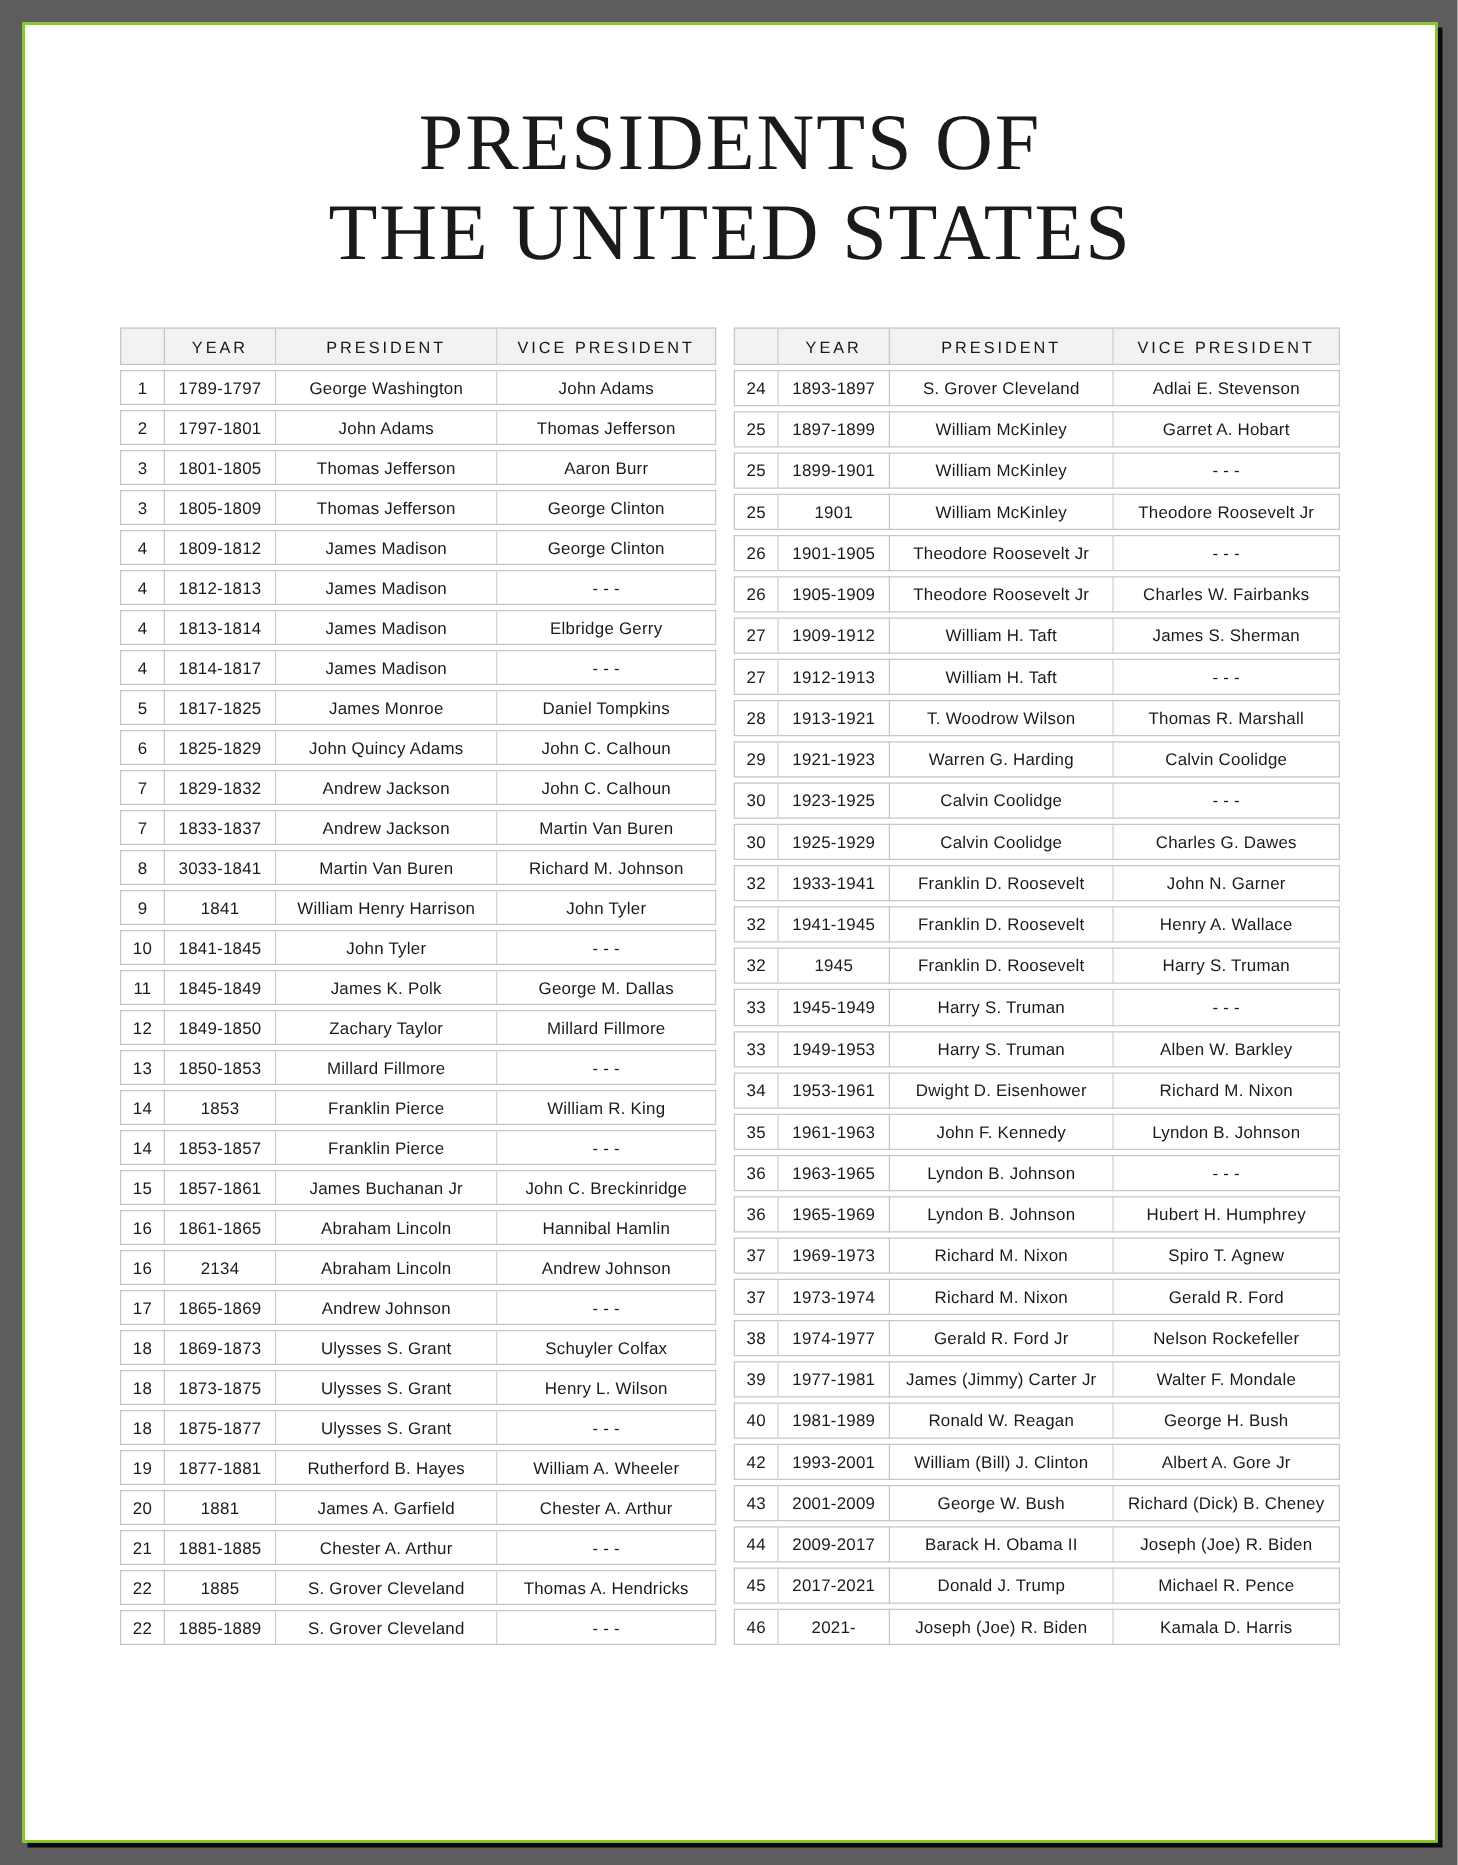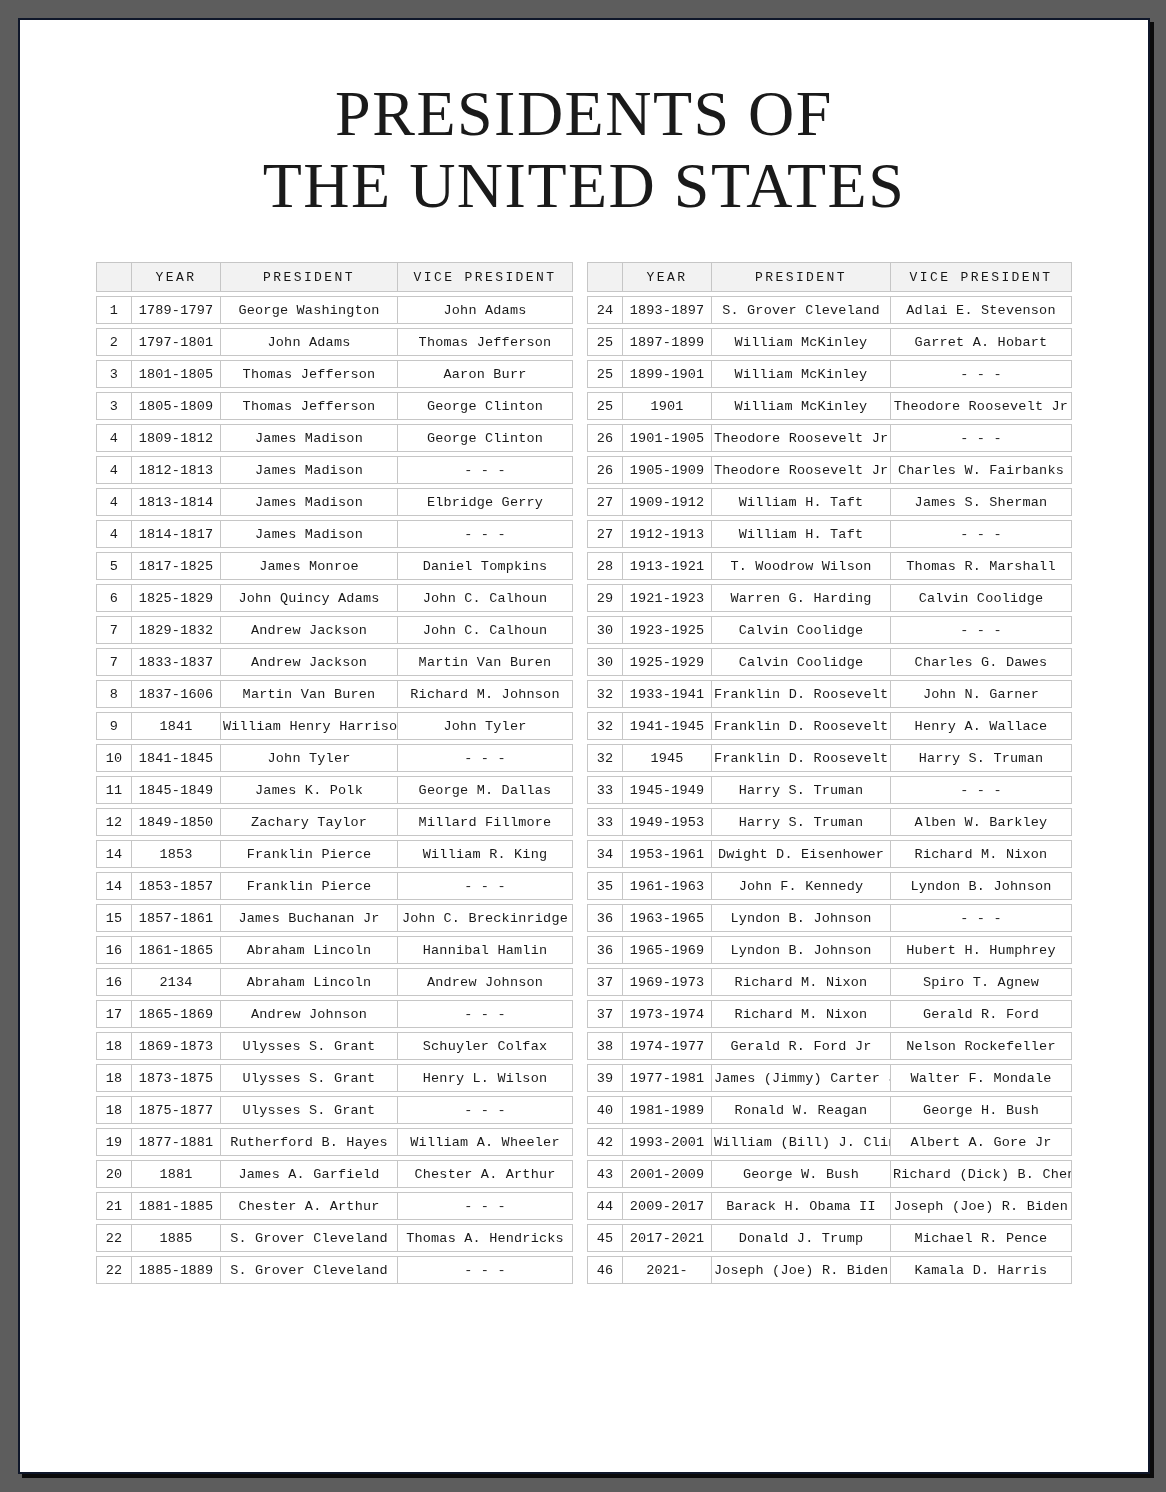--- a/index.html
+++ b/index.html
@@ -8,21 +8,21 @@
     background: var(--frame-color, #5d5d5d);
     position: relative;
     overflow: hidden;
     font-family: "Liberation Sans", sans-serif;
   }
   .page {
     position: absolute;
     left: 18px; top: 18px;
     width: 1128px; height: 1452px;
     background: var(--page-bg, #ffffff);
-    border: 2px solid #0f172a;
+    border: 2px solid #84cc16;
     box-shadow: 4px 4px 0 #0b0b0b;
     box-sizing: content-box;
   }
   .title {
     margin: 58px 0 0 0;
     text-align: center;
     font-family: "Liberation Serif", serif;
     font-weight: 400;
     color: var(--text-color, #141414);
   }
@@ -36,21 +36,20 @@
   .tables {
     display: flex;
     justify-content: center;
     gap: 14px;
     margin-top: 36px;
   }
   table.ptable {
     border-collapse: separate;
     border-spacing: 0 4px;
     table-layout: fixed;
-    font-family: Liberation Mono, monospace;
   }
   table.ptable-left  { width: 464px; }
   table.ptable-right { width: 472px; }
   .ptable th, .ptable td {
     border: solid var(--cell-border, #c6c6c6);
     border-width: 1px 1px 1px 0;
     text-align: center;
     vertical-align: middle;
     overflow: hidden;
     white-space: nowrap;
@@ -166,21 +165,21 @@
             <td>John C. Calhoun</td>
           </tr>
           <tr>
             <td>7</td>
             <td>1833-1837</td>
             <td>Andrew Jackson</td>
             <td>Martin Van Buren</td>
           </tr>
           <tr>
             <td>8</td>
-            <td>1837-1606</td>
+            <td>3033-1841</td>
             <td>Martin Van Buren</td>
             <td>Richard M. Johnson</td>
           </tr>
           <tr>
             <td>9</td>
             <td>1841</td>
             <td>William Henry Harrison</td>
             <td>John Tyler</td>
           </tr>
           <tr>
@@ -193,20 +192,26 @@
             <td>11</td>
             <td>1845-1849</td>
             <td>James K. Polk</td>
             <td>George M. Dallas</td>
           </tr>
           <tr>
             <td>12</td>
             <td>1849-1850</td>
             <td>Zachary Taylor</td>
             <td>Millard Fillmore</td>
+          </tr>
+          <tr>
+            <td>13</td>
+            <td>1850-1853</td>
+            <td>Millard Fillmore</td>
+            <td>- - -</td>
           </tr>
           <tr>
             <td>14</td>
             <td>1853</td>
             <td>Franklin Pierce</td>
             <td>William R. King</td>
           </tr>
           <tr>
             <td>14</td>
             <td>1853-1857</td>

